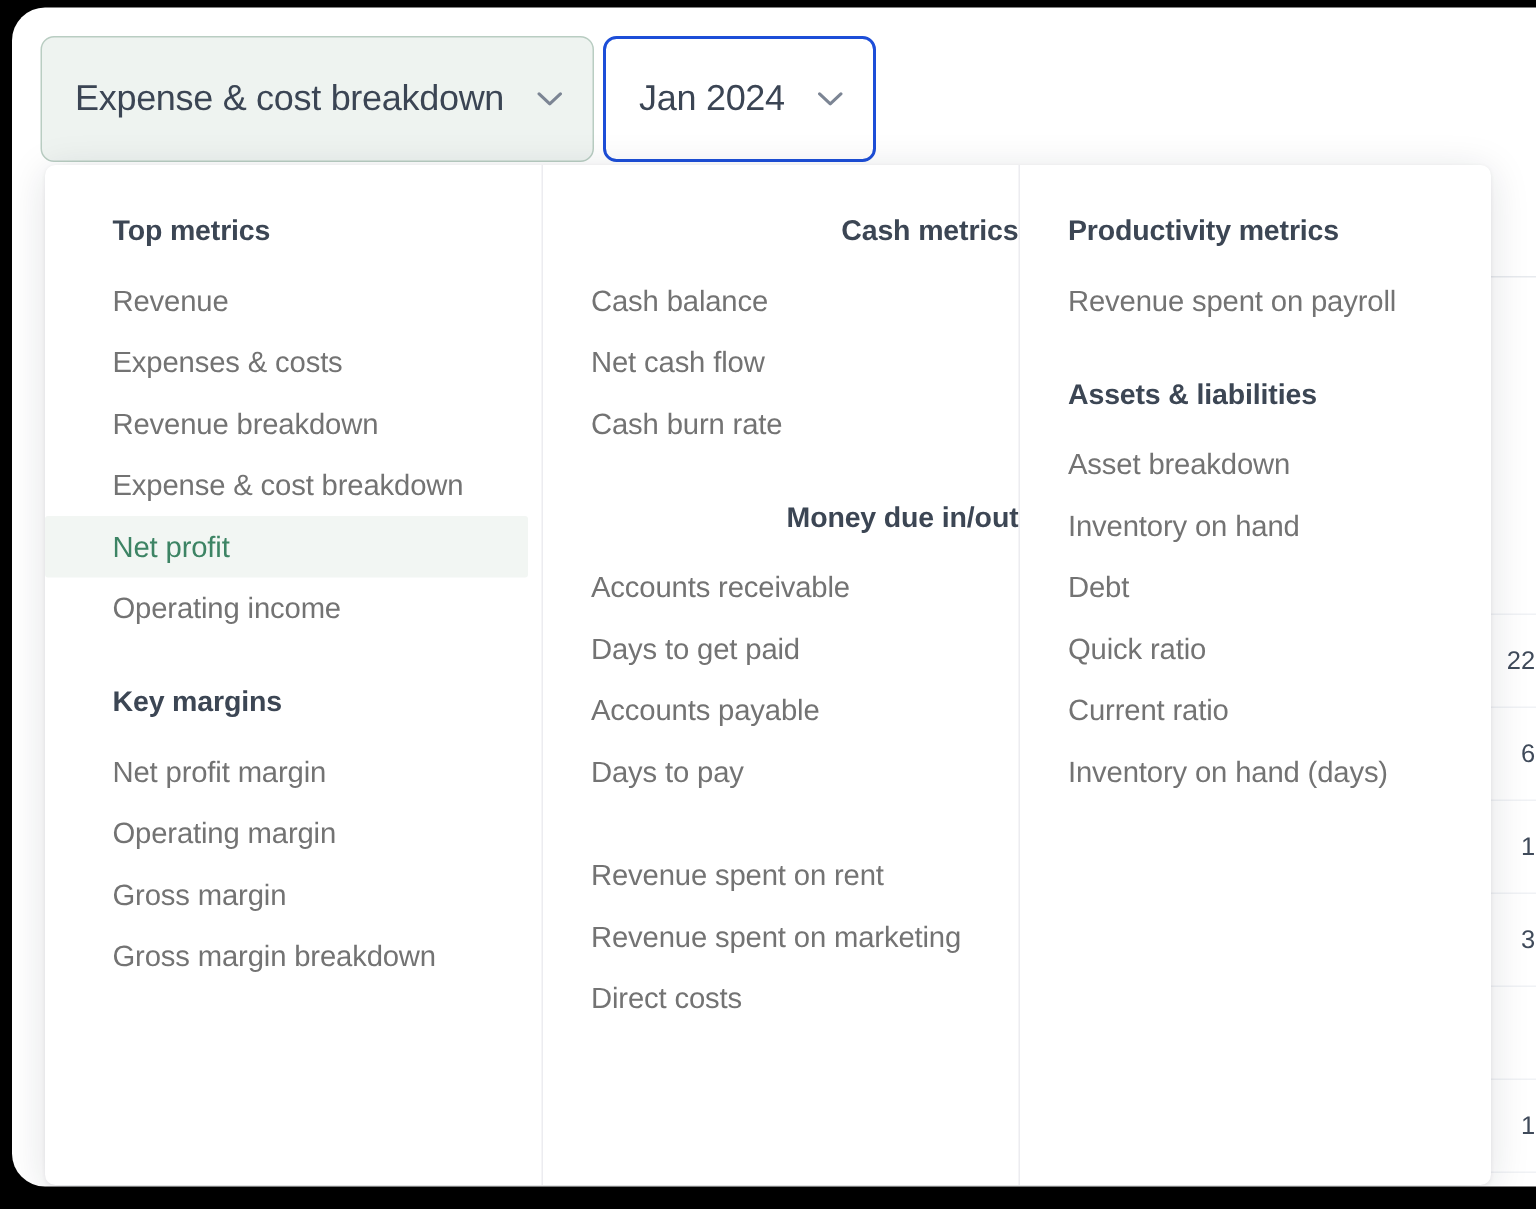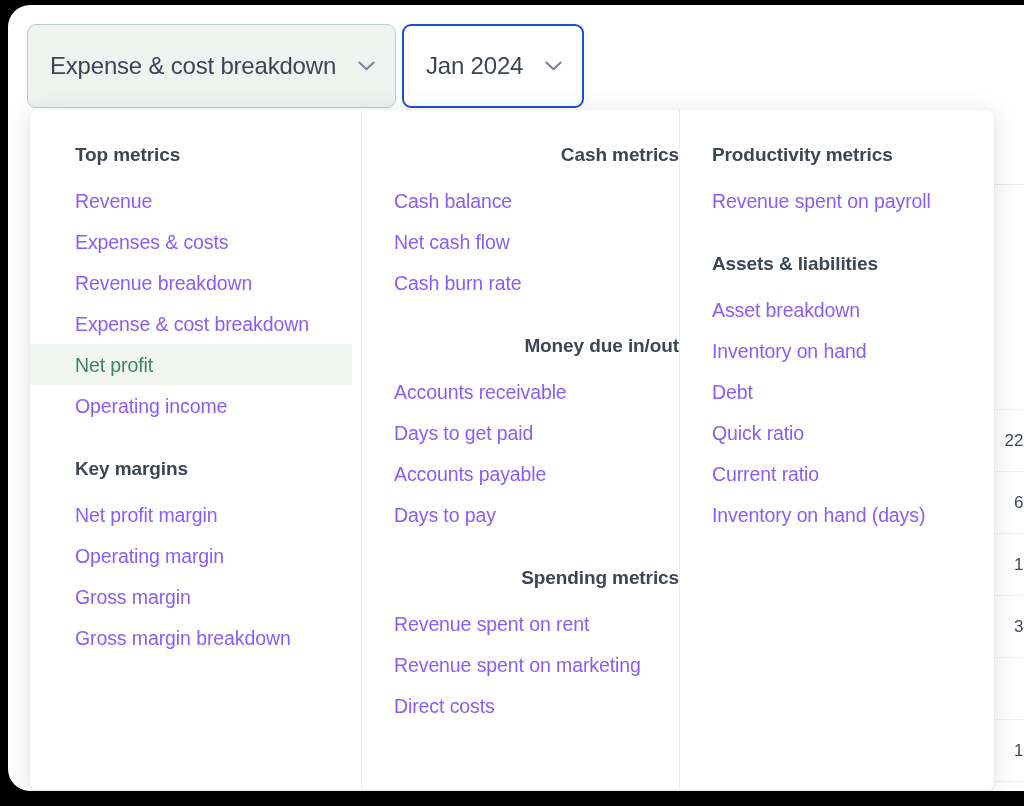--- a/index.html
+++ b/index.html
@@ -128,21 +128,21 @@
     color: #3c4654;
     letter-spacing: -.1px;
     padding: 0 0 0 45px;
     margin-bottom: 10px;
     line-height: 30px;
   }
   .col-2 .group-title, .col-3 .group-title { padding-left: 32px; }
 
   .menu-item {
     font-size: 19.5px;
-    color: #8b5cf6;
+    color: #737373;
     line-height: 36px;
     height: 41px;
     display: flex;
     align-items: center;
     padding-left: 45px;
     cursor: pointer;
     letter-spacing: -.1px;
     white-space: nowrap;
   }
   .col-2 .menu-item, .col-3 .menu-item { padding-left: 32px; }
@@ -241,21 +241,20 @@
         <div class="menu-item">Cash burn rate</div>
       </div>
       <div class="group">
         <div class="group-title">Money due in/out</div>
         <div class="menu-item">Accounts receivable</div>
         <div class="menu-item">Days to get paid</div>
         <div class="menu-item">Accounts payable</div>
         <div class="menu-item">Days to pay</div>
       </div>
       <div class="group">
-        <div class="group-title">Spending metrics</div>
         <div class="menu-item">Revenue spent on rent</div>
         <div class="menu-item">Revenue spent on marketing</div>
         <div class="menu-item">Direct costs</div>
       </div>
     </div>
 
     <div class="menu-col col-3">
       <div class="group">
         <div class="group-title">Productivity metrics</div>
         <div class="menu-item">Revenue spent on payroll</div>

